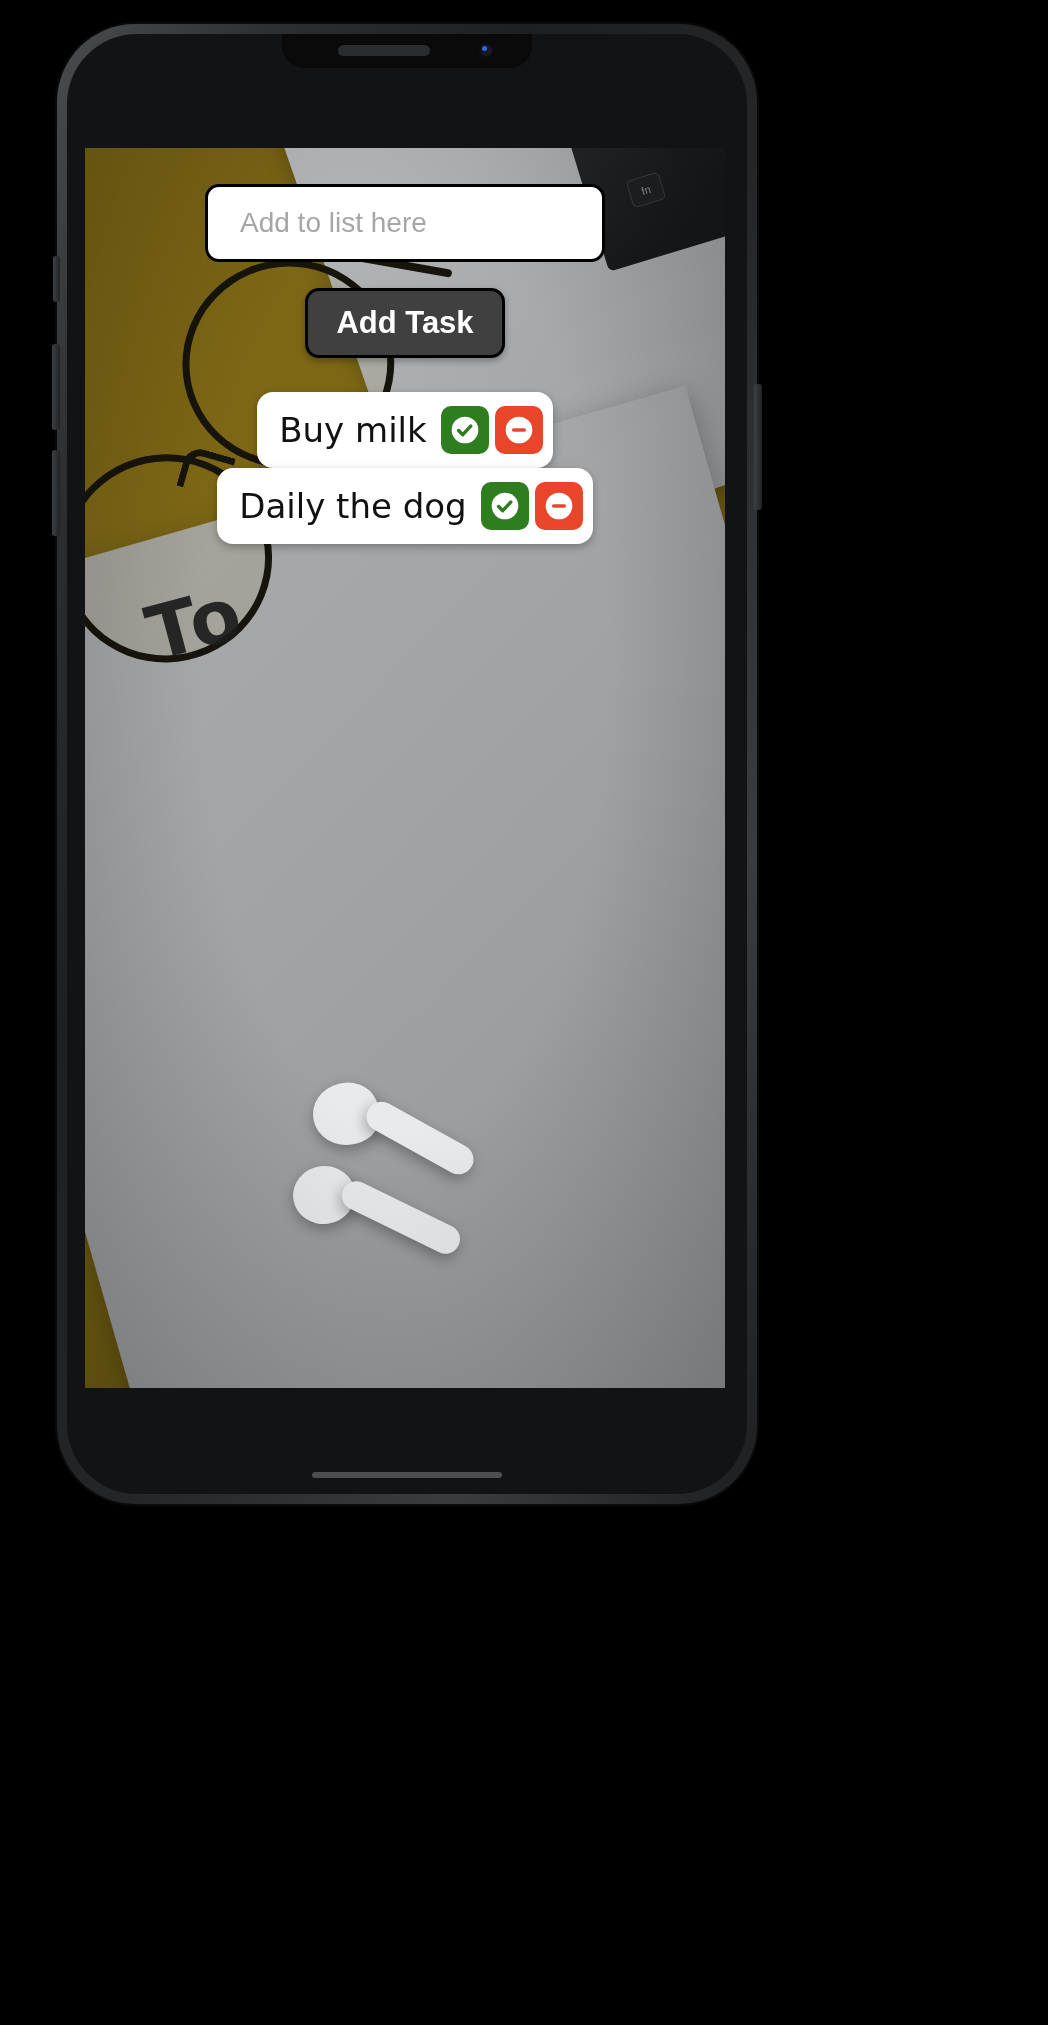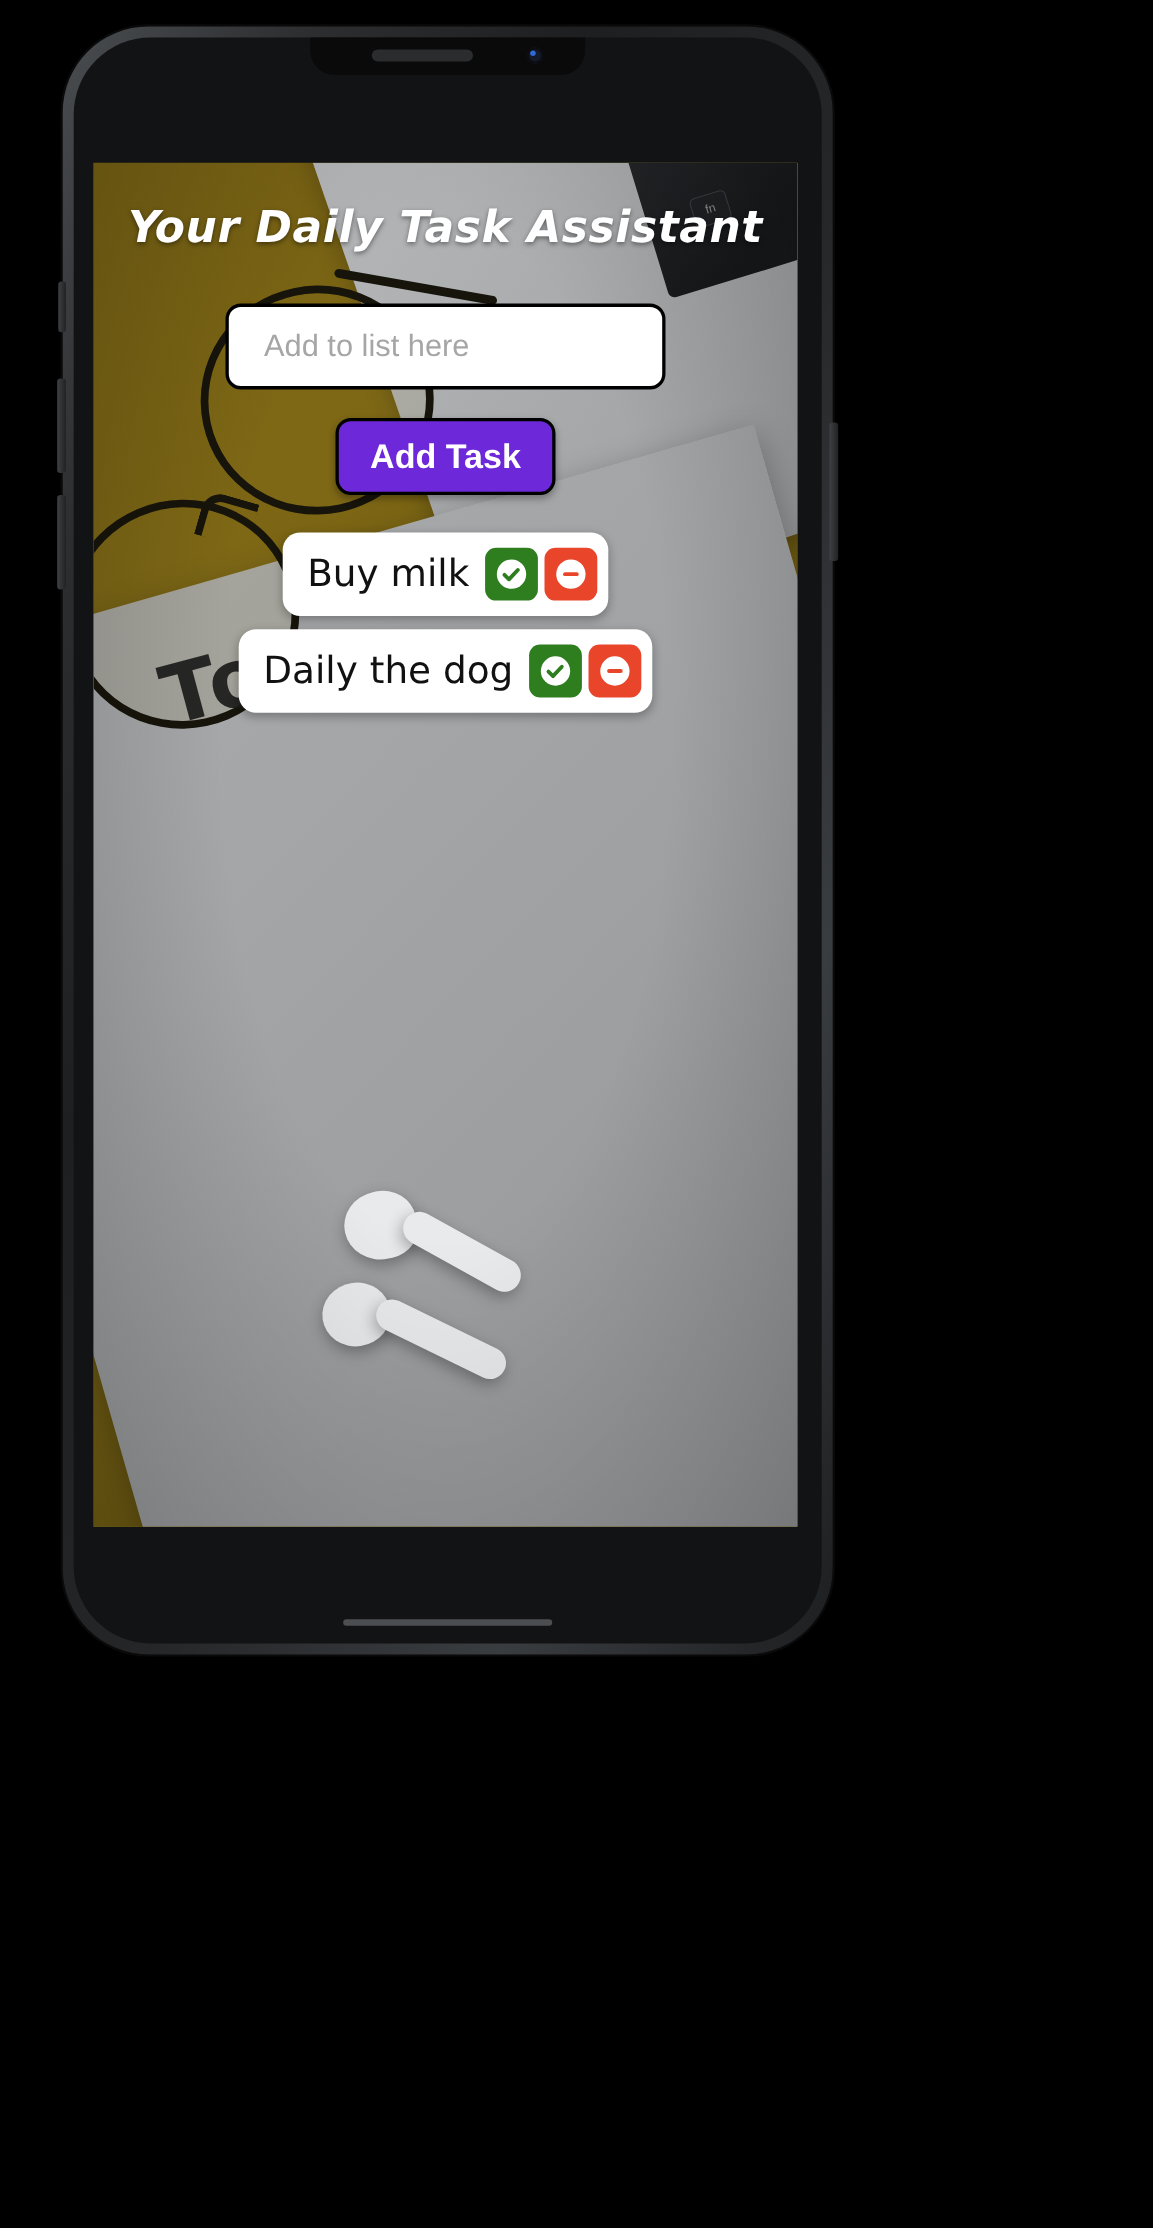--- a/index.html
+++ b/index.html
@@ -254,39 +254,38 @@
     outline: none;
   }
   .task-input::placeholder { color: #a6a6a6; }
 
   .add-btn-wrap {
     display: flex;
     justify-content: center;
     margin-top: 26px;
   }
   .add-btn {
-    background: #6d28d9;
+    background: #404040;
     border: 3px solid #000000;
     border-radius: 14px;
     color: #ffffff;
     font-size: 31px;
     font-weight: bold;
     padding: 14px 28px;
     cursor: pointer;
     font-family: "Liberation Sans", sans-serif;
     box-shadow: 0 3px 7px rgba(0,0,0,0.3);
   }
 
   .task-list {
     margin-top: 34px;
     list-style: none;
     display: flex;
     flex-direction: column;
     align-items: center;
-    gap: 12px;
   }
   .task-item {
     background: #ffffff;
     border-radius: 16px;
     height: 76px;
     display: flex;
     align-items: center;
     padding-left: 22px;
     padding-right: 10px;
     box-shadow: 0 3px 9px rgba(0,0,0,0.28);
@@ -370,21 +369,20 @@
         <div class="earbud earbud-a-head"></div>
         <div class="earbud earbud-a-stem"></div>
         <div class="earbud earbud-b-head"></div>
         <div class="earbud earbud-b-stem"></div>
 
         <div class="vignette"></div>
       </div>
 
       <div class="app">
 
-        <h1 class="app-title">Your Daily Task Assistant</h1>
 
         <input class="task-input" type="text" placeholder="Add to list here" style="">
 
         <div class="add-btn-wrap">
           <button class="add-btn">Add Task</button>
         </div>
 
         <ul class="task-list">
 
           <li class="task-item">

